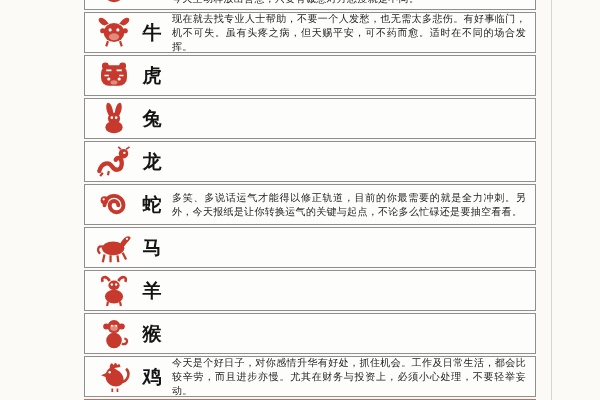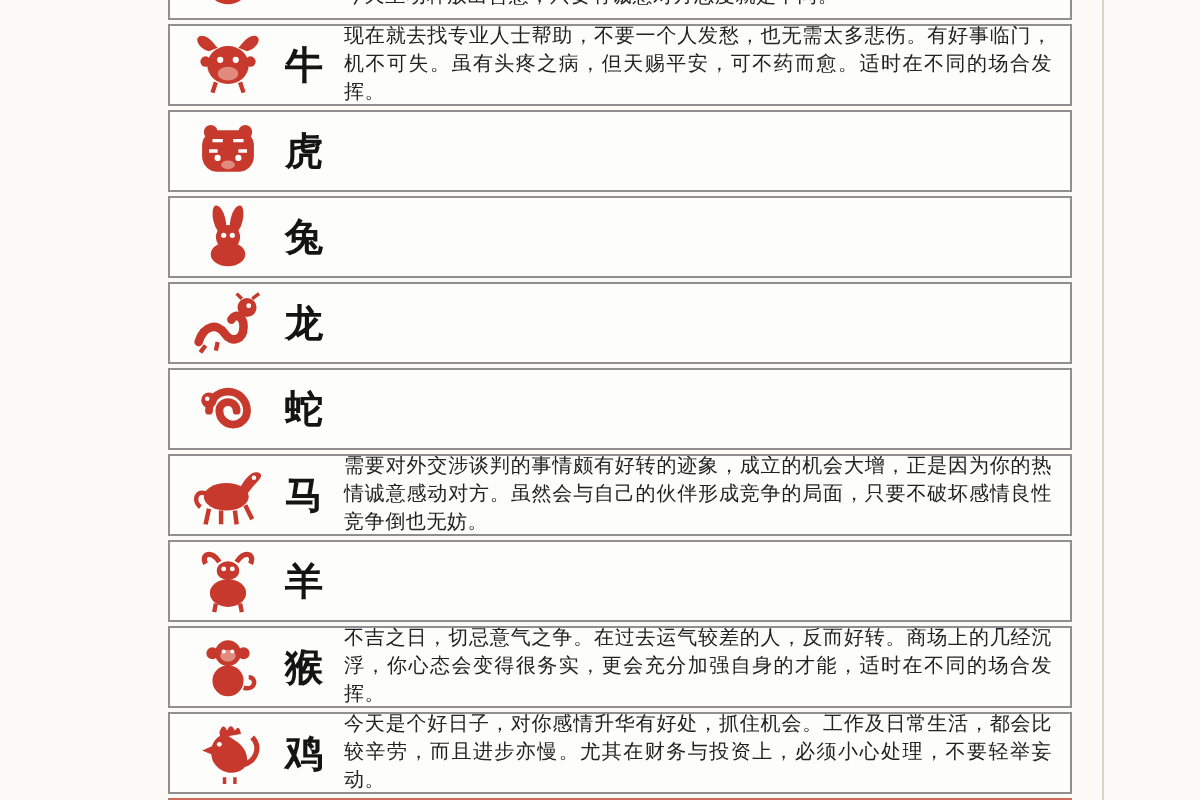--- a/index.html
+++ b/index.html
@@ -133,33 +133,33 @@
   </div>
       <div class="zrow">
     <span class="zicon">
           <svg viewBox="0 0 44 38" xmlns="http://www.w3.org/2000/svg">
             <path d="M22 20 m-11 0 a11 11 0 1 1 22 0 a8 8 0 1 1 -16 0 a5 5 0 1 1 10 0" fill="none" stroke="#c6392c" stroke-width="4.5" stroke-linecap="round"></path>
             <circle cx="11" cy="14" r="4.5" fill="#c6392c"></circle>
             <circle cx="10" cy="13" r="1.3" fill="#fff"></circle>
           </svg>
         </span>
     <span class="zname">蛇</span>
+    <span class="ztext">多笑、多说话运气才能得以修正轨道，目前的你最需要的就是全力冲刺。另外，今天报纸是让你转换运气的关键与起点，不论多么忙碌还是要抽空看看。</span>
   </div>
       <div class="zrow">
     <span class="zicon">
           <svg viewBox="0 0 44 38" xmlns="http://www.w3.org/2000/svg">
             <ellipse cx="21" cy="20" rx="13" ry="8" fill="#c6392c"></ellipse>
             <path d="M29 15 C33 7 38 4 41 7 C42 9 38 12 35 16 L31 21 Z" fill="#c6392c"></path>
             <path d="M11 27 l-2 9 M18 28 l0 8 M26 28 l1 8 M32 25 l4 8" stroke="#c6392c" stroke-width="2.6"></path>
             <path d="M9 18 C3 16 2 23 6 26" fill="none" stroke="#c6392c" stroke-width="2.6"></path>
             <circle cx="37" cy="9" r="1.3" fill="#fff"></circle>
           </svg>
         </span>
     <span class="zname">马</span>
-    <span class="ztext">需要对外交涉谈判的事情颇有好转的迹象，成立的机会大增，正是因为你的热情诚意感动对方。虽然会与自己的伙伴形成竞争的局面，只要不破坏感情良性竞争倒也无妨。</span>
   </div>
       <div class="zrow">
     <span class="zicon">
           <svg viewBox="0 0 44 38" xmlns="http://www.w3.org/2000/svg">
             <path d="M17 8 C13 1 6 3 9 9" fill="none" stroke="#c6392c" stroke-width="3"></path>
             <path d="M27 8 C31 1 38 3 35 9" fill="none" stroke="#c6392c" stroke-width="3"></path>
             <ellipse cx="22" cy="13" rx="6.5" ry="5.5" fill="#c6392c"></ellipse>
             <ellipse cx="22" cy="26" rx="10.5" ry="8" fill="#c6392c"></ellipse>
             <path d="M15 32 l-1 5 M29 32 l1 5" stroke="#c6392c" stroke-width="2.5"></path>
             <circle cx="19.5" cy="12" r="1.4" fill="#fff"></circle>
@@ -175,21 +175,20 @@
             <circle cx="13" cy="11" r="3.5" fill="#c6392c"></circle>
             <circle cx="31" cy="11" r="3.5" fill="#c6392c"></circle>
             <ellipse cx="22" cy="12.5" rx="4.5" ry="3.5" fill="#e08b7d"></ellipse>
             <ellipse cx="22" cy="27" rx="9" ry="9" fill="#c6392c"></ellipse>
             <path d="M31 31 C38 33 39 25 34 25" fill="none" stroke="#c6392c" stroke-width="2.6"></path>
             <circle cx="19.5" cy="10" r="1.2" fill="#fff"></circle>
             <circle cx="24.5" cy="10" r="1.2" fill="#fff"></circle>
           </svg>
         </span>
     <span class="zname">猴</span>
-    <span class="ztext">不吉之日，切忌意气之争。在过去运气较差的人，反而好转。商场上的几经沉浮，你心态会变得很务实，更会充分加强自身的才能，适时在不同的场合发挥。</span>
   </div>
       <div class="zrow">
     <span class="zicon">
           <svg viewBox="0 0 44 38" xmlns="http://www.w3.org/2000/svg">
             <path d="M17 7 q2 -6 4.5 -1 q2 -5 4.5 0 q2.5 -4 3.5 2 l-12 2 Z" fill="#c6392c"></path>
             <path d="M20 8 C13 10 11 17 13 23 C16 30 25 33 31 28 C35 24 33 17 28 13 C25 11 23 10 21 8 Z" fill="#c6392c"></path>
             <path d="M13 15 l-6 2.5 6 2.5 Z" fill="#c6392c"></path>
             <path d="M30 26 C39 24 41 15 36 10" fill="none" stroke="#c6392c" stroke-width="3"></path>
             <circle cx="17" cy="14" r="1.4" fill="#fff"></circle>
             <path d="M20 33 l0 4 M26 33 l0 4" stroke="#c6392c" stroke-width="2"></path>

